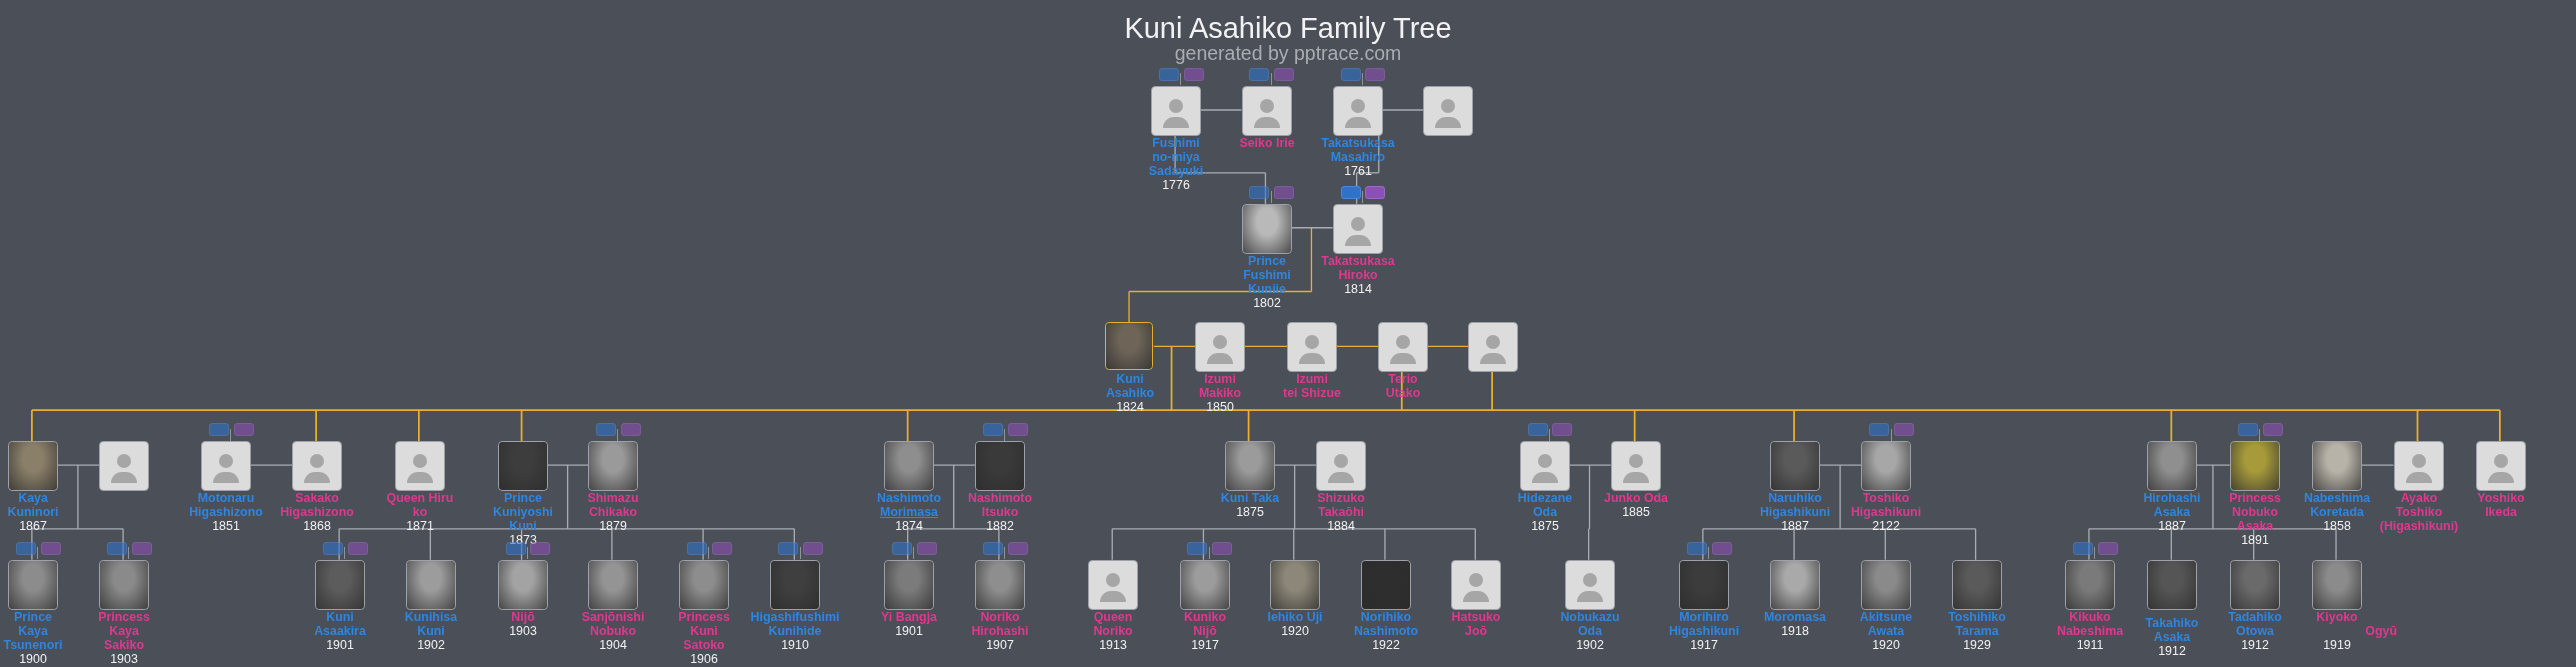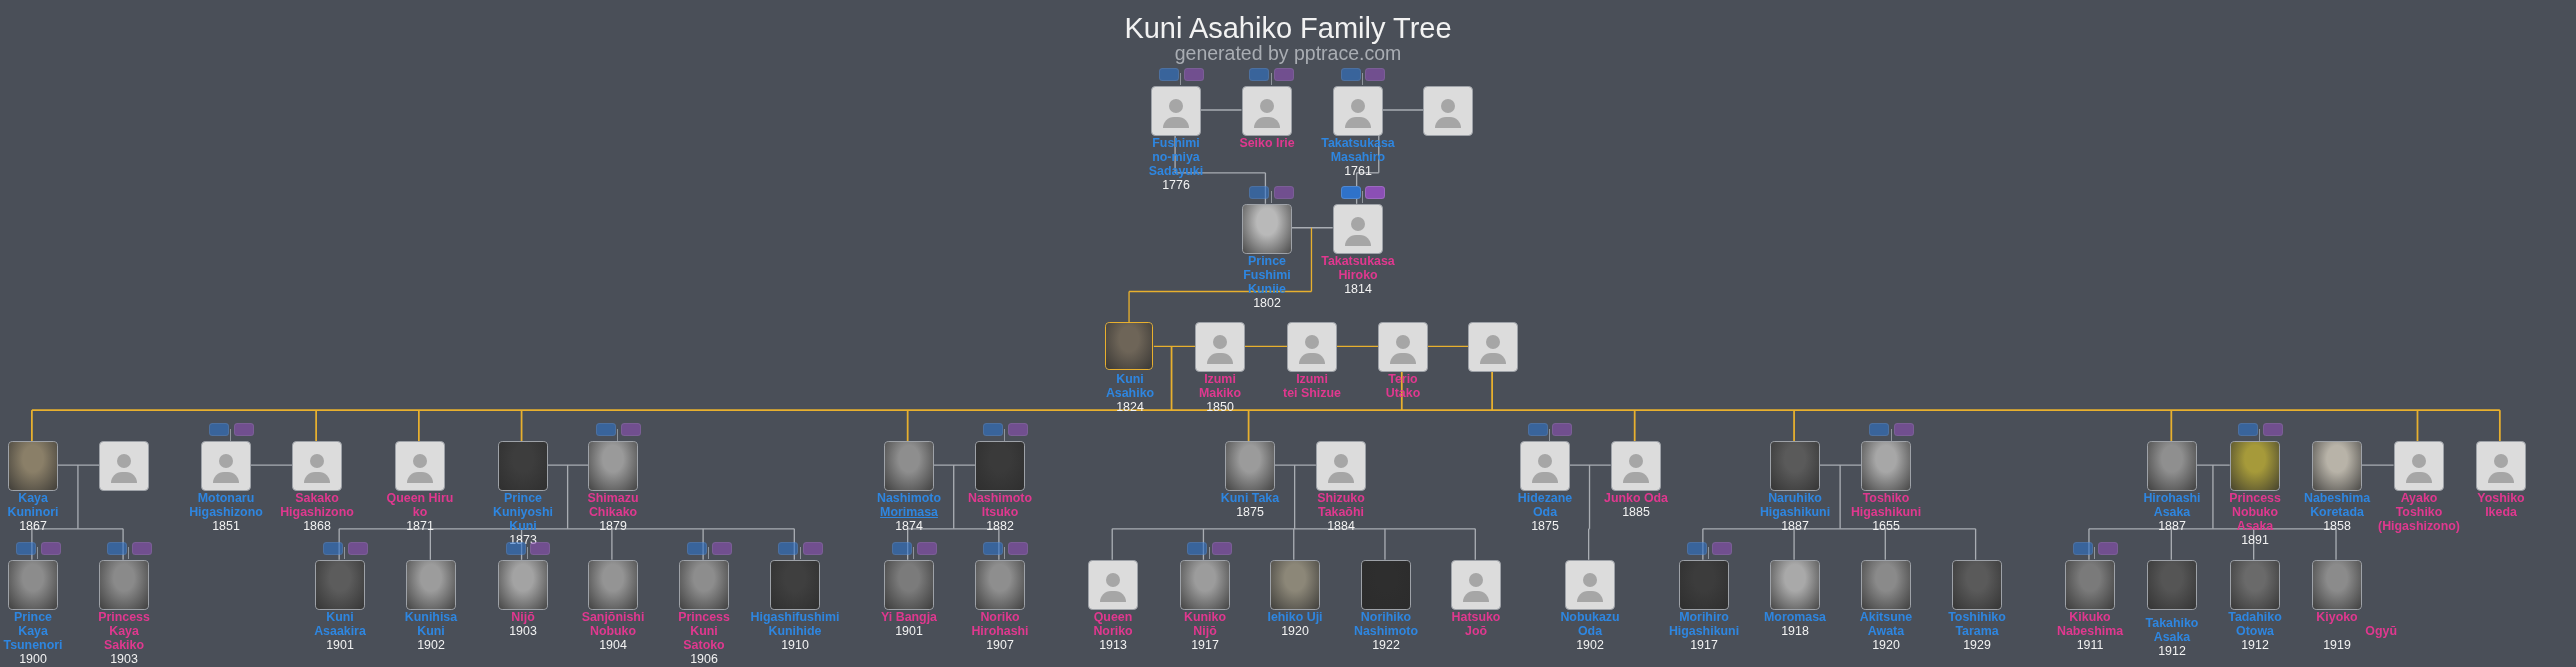--- a/index.html
+++ b/index.html
@@ -392,21 +392,21 @@
     <div class="badge b" style="left: 1869px; top: 423px;"></div>
     <div class="badge p" style="left: 1894px; top: 423px;"></div>
     <div class="badgeline" style="left: 1891px; top: 429px; height: 12.4px;"></div>
     <div class="node" style="left: 1861px; top: 441px;">
       <div class="box photo">
         <div class="ph" style="background: radial-gradient(at 50% 35%, rgb(167, 167, 167) 0%, rgb(167, 167, 167) 30%, rgb(43, 43, 43) 120%);"></div>
       </div>
       <div class="label f">
         <span style="display: block;">Toshiko</span>
         <span style="display: block;">Higashikuni</span>
-        <span class="year">1655</span>
+        <span class="year">2122</span>
       </div>
     </div>
     <div class="node" style="left: 2147px; top: 441px;">
       <div class="box photo">
         <div class="ph" style="background: radial-gradient(at 50% 35%, rgb(143, 143, 143) 0%, rgb(143, 143, 143) 30%, rgb(43, 43, 43) 120%);"></div>
       </div>
       <div class="label m">
         <span style="display: block;">Hirohashi</span>
         <span style="display: block;">Asaka</span>
         <span class="year">1887</span>
@@ -437,21 +437,21 @@
       </div>
     </div>
     <div class="node" style="left: 2394px; top: 441px;">
       <div class="box">
         <div class="head"></div>
         <div class="shoulders"></div>
       </div>
       <div class="label f">
         <span style="display: block;">Ayako</span>
         <span style="display: block;">Toshiko</span>
-        <span style="display: block;">(Higashizono)</span>
+        <span style="display: block;">(Higashikuni)</span>
       </div>
     </div>
     <div class="node" style="left: 2476px; top: 441px;">
       <div class="box">
         <div class="head"></div>
         <div class="shoulders"></div>
       </div>
       <div class="label f">
         <span style="display: block;">Yoshiko</span>
         <span style="display: block;">Ikeda</span>

